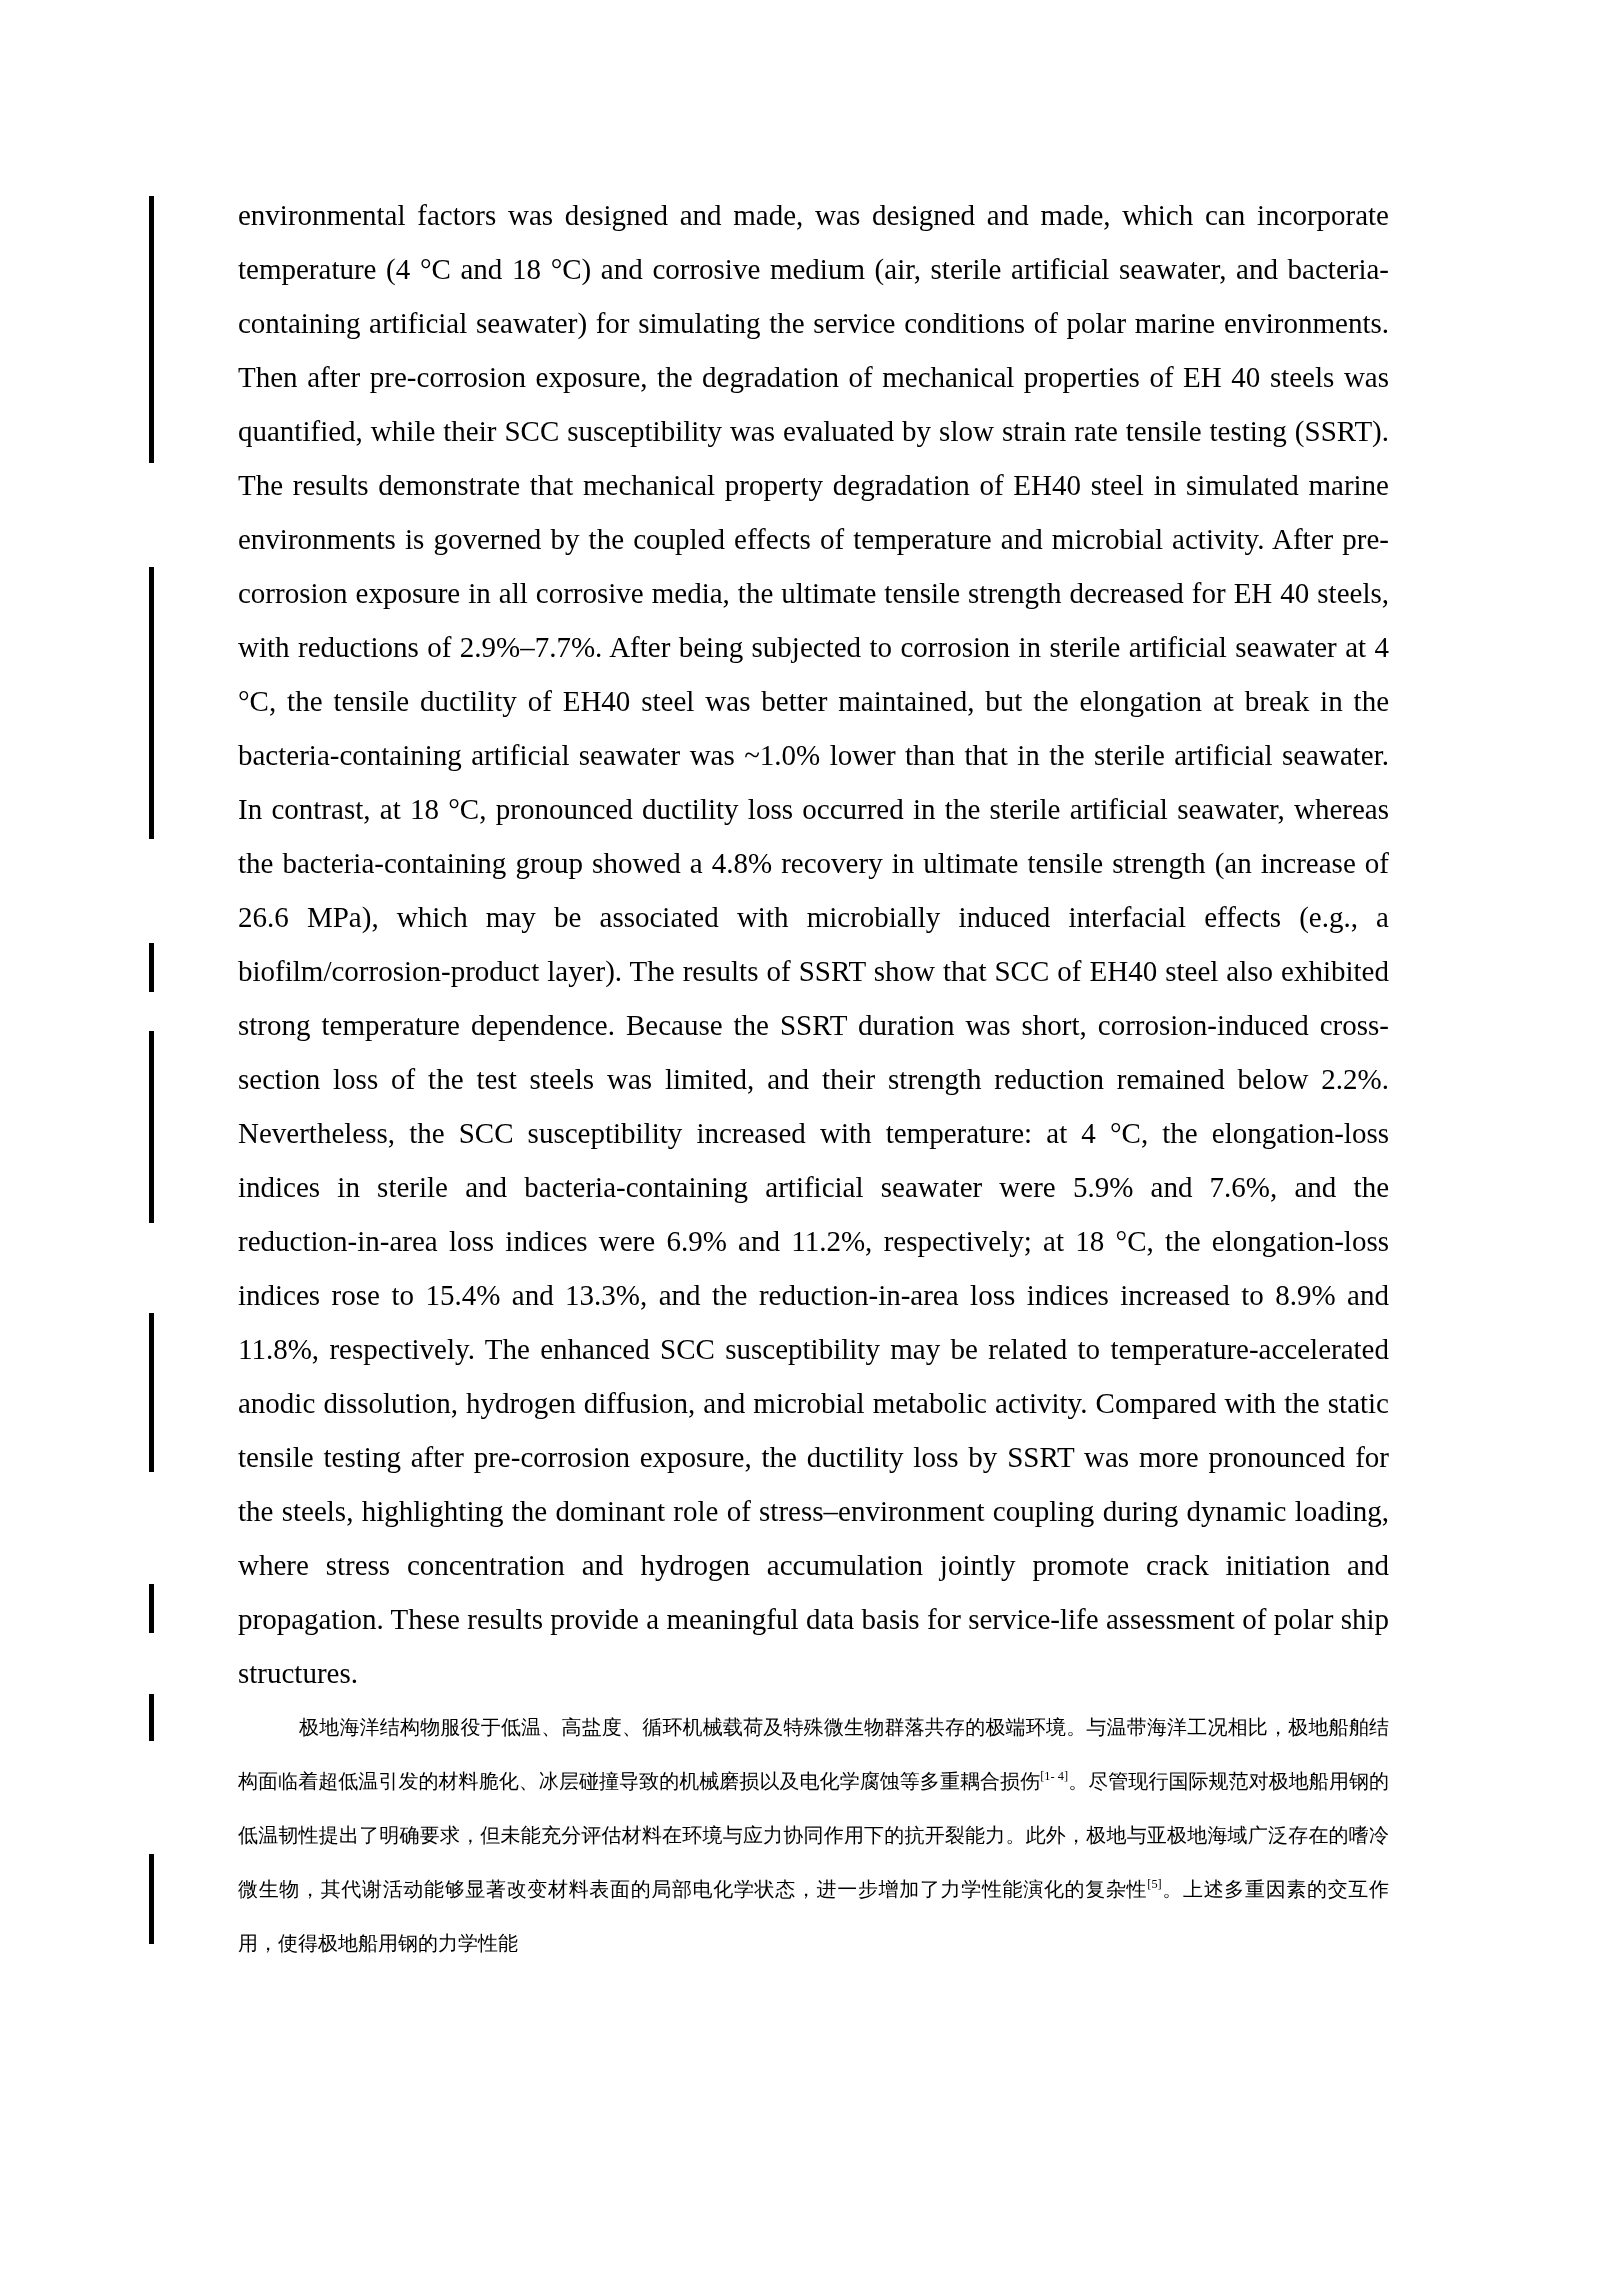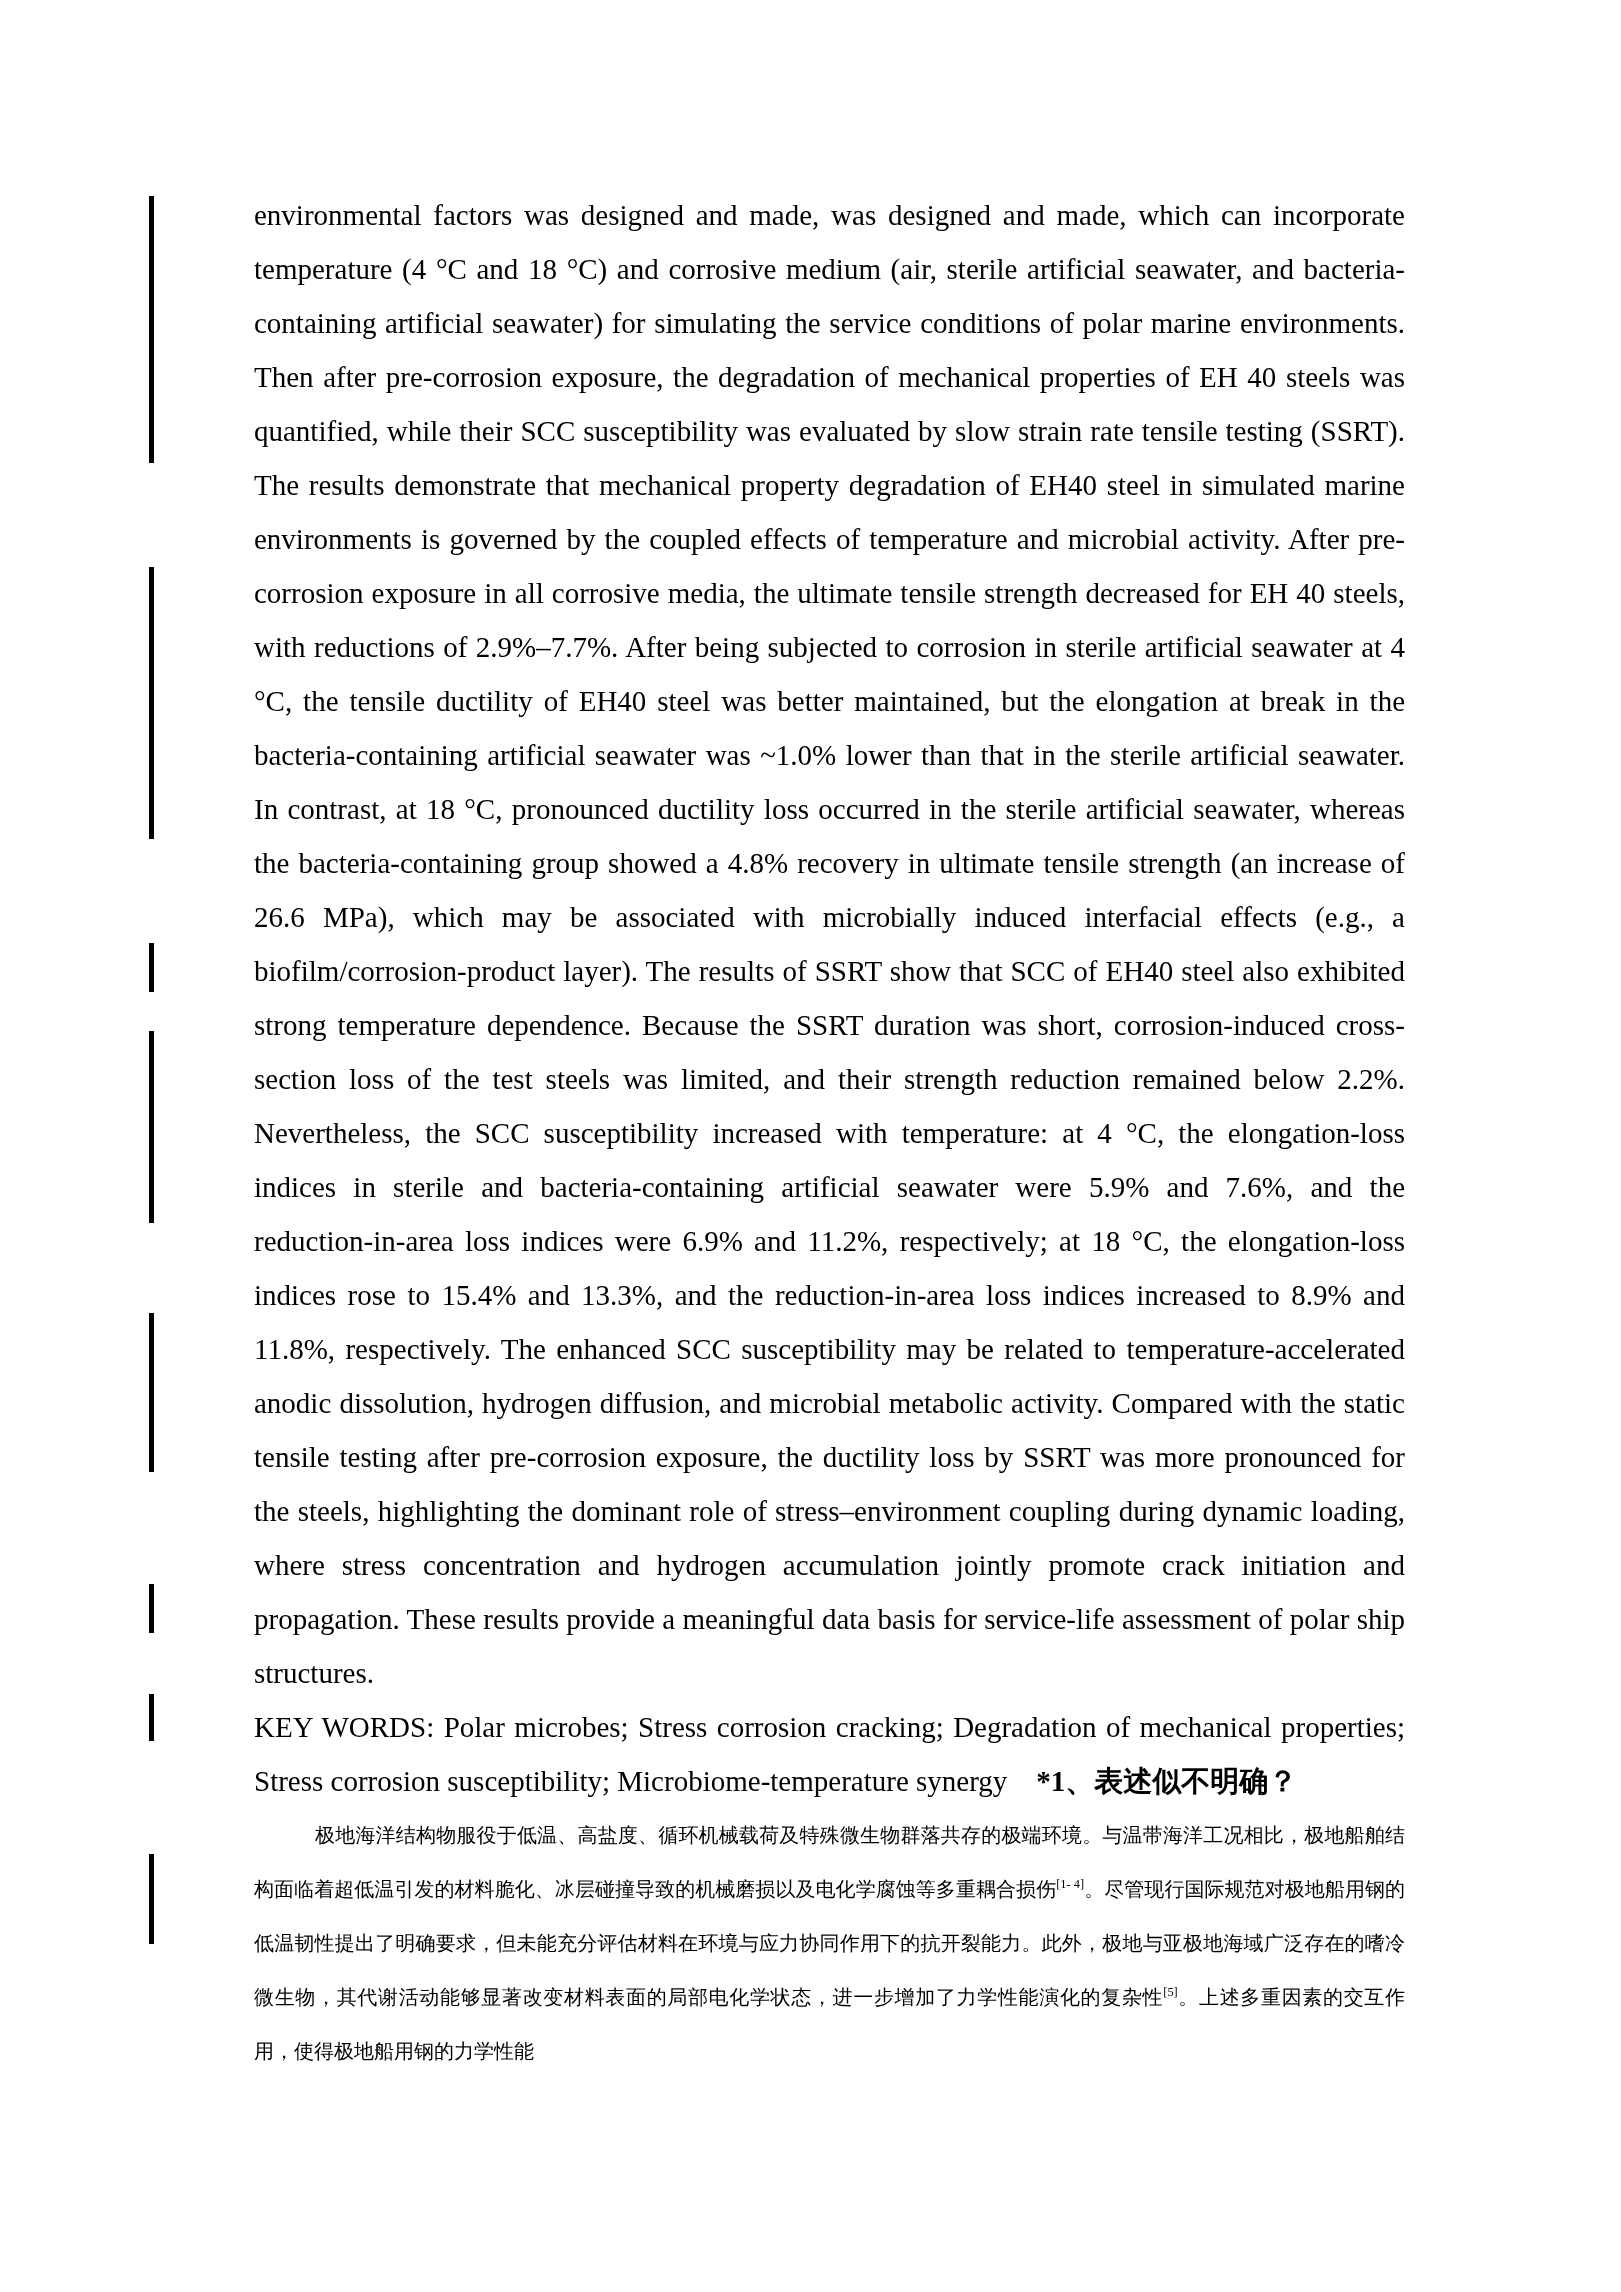--- a/index.html
+++ b/index.html
@@ -17,21 +17,21 @@
     overflow: hidden;
   }
   .revision-bar {
     position: absolute;
     left: 149px;
     width: 4.9px;
     background: #000000;
   }
   .content {
     position: absolute;
-    left: 254px;
+    left: 238px;
     top: 188px;
     width: 1151px;
   }
   p.en {
     margin: 0;
     font-size: 29px;
     line-height: 54px;
     text-align: justify;
   }
   p.kw {
@@ -71,19 +71,18 @@
       <div class="revision-bar" style="top: 1313px; height: 159px;"></div>
       <div class="revision-bar" style="top: 1584px; height: 49px;"></div>
       <div class="revision-bar" style="top: 1694px; height: 47px;"></div>
       <div class="revision-bar" style="top: 1854px; height: 90px;"></div>
     </div>
 
   <div class="content">
 
     <p class="en">environmental factors was designed and made, was designed and made, which can incorporate temperature (4 °C and 18 °C) and corrosive medium (air, sterile artificial seawater, and bacteria-containing artificial seawater) for simulating the service conditions of polar marine environments. Then after pre-corrosion exposure, the degradation of mechanical properties of EH 40 steels was quantified, while their SCC susceptibility was evaluated by slow strain rate tensile testing (SSRT). The results demonstrate that mechanical property degradation of EH40 steel in simulated marine environments is governed by the coupled effects of temperature and microbial activity. After pre-corrosion exposure in all corrosive media, the ultimate tensile strength decreased for EH 40 steels, with reductions of 2.9%–7.7%. After being subjected to corrosion in sterile artificial seawater at 4 °C, the tensile ductility of EH40 steel was better maintained, but the elongation at break in the bacteria-containing artificial seawater was ~1.0% lower than that in the sterile artificial seawater. In contrast, at 18 °C, pronounced ductility loss occurred in the sterile artificial seawater, whereas the bacteria-containing group showed a 4.8% recovery in ultimate tensile strength (an increase of 26.6 MPa), which may be associated with microbially induced interfacial effects (e.g., a biofilm/corrosion-product layer). The results of SSRT show that SCC of EH40 steel also exhibited strong temperature dependence. Because the SSRT duration was short, corrosion-induced cross-section loss of the test steels was limited, and their strength reduction remained below 2.2%. Nevertheless, the SCC susceptibility increased with temperature: at 4 °C, the elongation-loss indices in sterile and bacteria-containing artificial seawater were 5.9% and 7.6%, and the reduction-in-area loss indices were 6.9% and 11.2%, respectively; at 18 °C, the elongation-loss indices rose to 15.4% and 13.3%, and the reduction-in-area loss indices increased to 8.9% and 11.8%, respectively. The enhanced SCC susceptibility may be related to temperature-accelerated anodic dissolution, hydrogen diffusion, and microbial metabolic activity. Compared with the static tensile testing after pre-corrosion exposure, the ductility loss by SSRT was more pronounced for the steels, highlighting the dominant role of stress–environment coupling during dynamic loading, where stress concentration and hydrogen accumulation jointly promote crack initiation and propagation. These results provide a meaningful data basis for service-life assessment of polar ship structures.</p>
 
-    <p class="kw"><span>KEY WORDS: Polar microbes; Stress corrosion cracking; Degradation of mechanical properties; Stress corrosion susceptibility; Microbiome-temperature synergy</span><span class="annotation">*1、表述似不明确？</span></p>
 
     <p class="zh" id="zh-para"><span>极地海洋结构物服役于低温、高盐度、循环机械载荷及特殊微生物群落共存的极端环境。与温带海洋工况相比，极地船舶结构面临着超低温引发的材料脆化、冰层碰撞导致的机械磨损以及电化学腐蚀等多重耦合损伤</span><sup>[1- 4]</sup><span>。尽管现行国际规范对极地船用钢的低温韧性提出了明确要求，但未能充分评估材料在环境与应力协同作用下的抗开裂能力。此外，极地与亚极地海域广泛存在的嗜冷微生物，其代谢活动能够显著改变材料表面的局部电化学状态，进一步增加了力学性能演化的复杂性</span><sup>[5]</sup><span>。上述多重因素的交互作用，使得极地船用钢的力学性能</span></p>
 
   </div>
 </div>
 
 
 </body></html>

